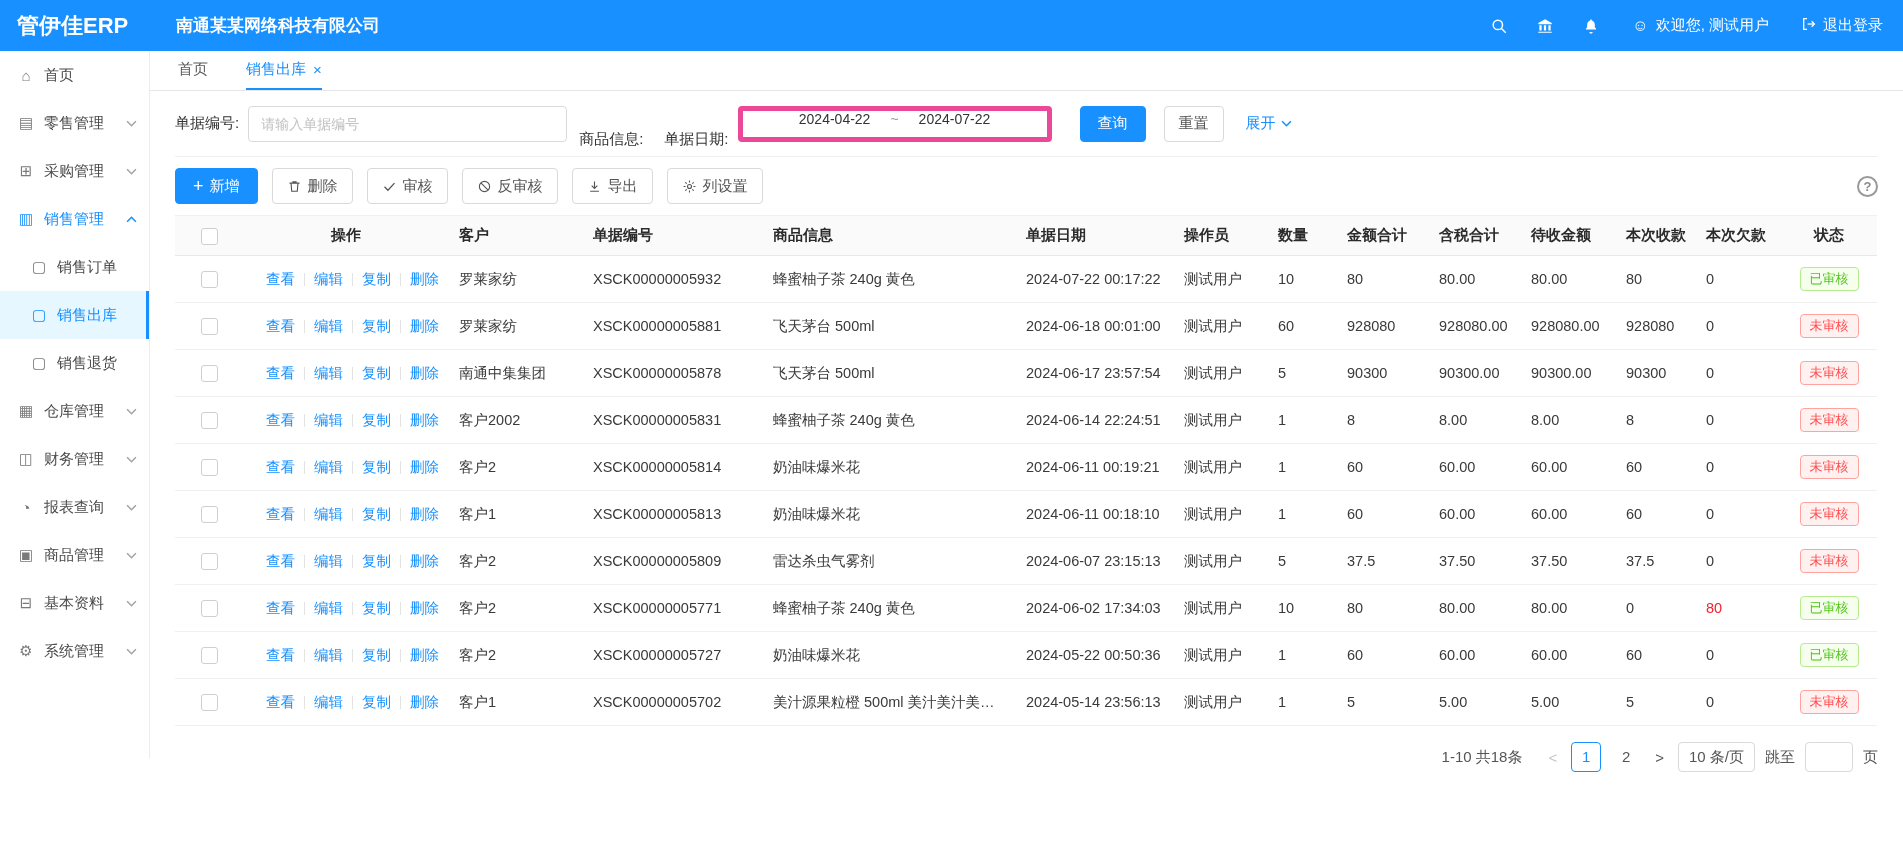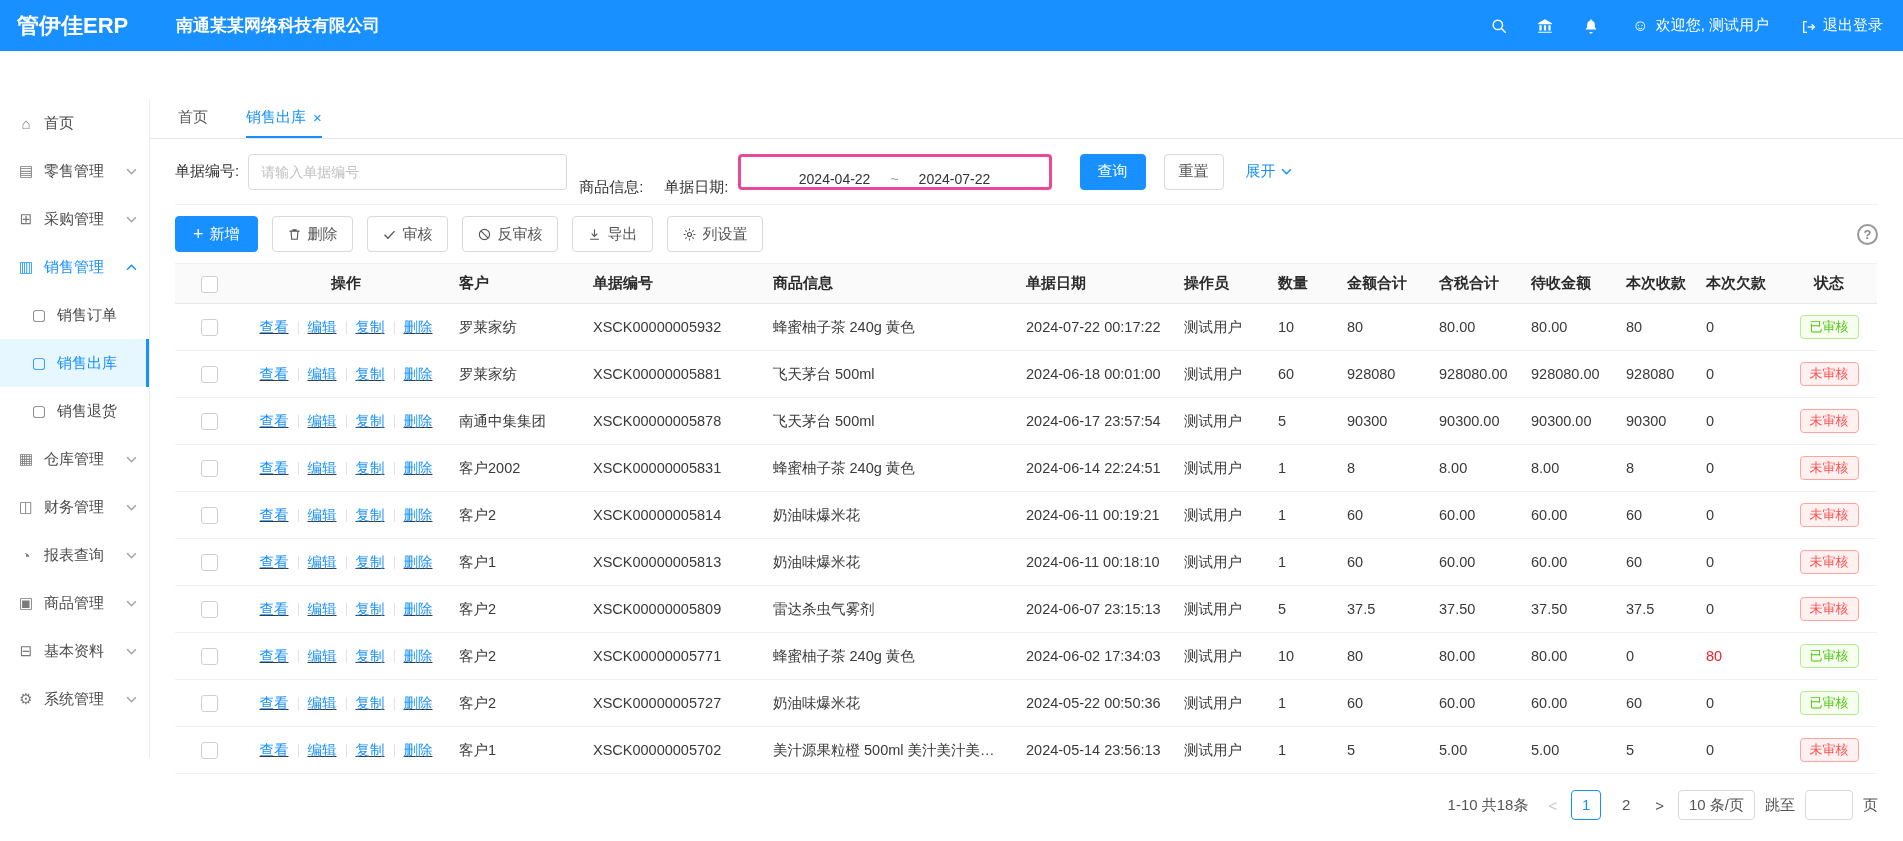--- a/index.html
+++ b/index.html
@@ -1,29 +1,29 @@
 <!DOCTYPE html>
 <html><head>
 <meta charset="utf-8">
 <style>
   * { box-sizing: border-box; margin: 0; padding: 0; }
   html,body { width:1903px; height:841px; }
   body { font-family:"Liberation Sans","DejaVu Sans",sans-serif; background:#fff; overflow:hidden; }
-  .app { width:1903px; height:758px; display:flex; flex-direction:column;gap:48px; }
+  .app { width:1903px; height:758px; display:flex; flex-direction:column; }
 
   
   .topbar { flex:0 0 51px; background:#1890ff; display:flex; align-items:center; color:#fff; }
   .logo { width:150px; padding-left:17px; font-size:22px; font-weight:700; white-space:nowrap; }
   .company { font-size:17px; font-weight:700; margin-left:26px; white-space:nowrap; }
   .topbar-right { margin-left:auto; display:flex; align-items:center; padding-right:20px; }
   .hicon { width:18px; height:18px; margin-left:28px; display:inline-flex; cursor:pointer; color:#fff; }
   .hicon svg { width:100%; height:100%; }
   .welcome { margin-left:32px; font-size:15px; display:flex; align-items:center; gap:7px; cursor:pointer; white-space:nowrap; }
   .smiley { font-size:16px; line-height:1; }
-  .logout { margin-left:32px; font-size:15px; display:flex; align-items:flex-end; gap:6px; cursor:pointer; white-space:nowrap; }
+  .logout { margin-left:32px; font-size:15px; display:flex; align-items:flex-start; gap:6px; cursor:pointer; white-space:nowrap; }
   .logout svg { width:16px; height:16px; }
 
   
   .frame { flex:1; display:flex; min-height:0; }
   aside { width:150px; background:#fff; border-right:1px solid #ececec; }
   .side-item { height:48px; display:flex; align-items:center; padding:0 12px 0 16px; font-size:15px; color:#4a4a4a; cursor:pointer; position:relative; white-space:nowrap; }
   .side-item .sicon { width:20px; font-size:15px; color:#7a7a7a; margin-right:8px; text-align:center; flex:0 0 20px; }
   .side-item .chev { margin-left:auto; color:#a3a3a3; display:flex; }
   .side-item.sub { padding-left:29px; }
   .side-item.open { color:#1890ff; }
@@ -45,52 +45,52 @@
   
   .content { background:#fff; padding:0 25px 22px; }
 
   .filter-bar { height:66px; display:flex; align-items:center; border-bottom:1px solid #f0f0f0; font-size:15px; color:#333; }
   .f-label { margin-right:9px; white-space:nowrap; }
   .f-label.ml { margin-left:12px;margin-top:32px; }
   .f-input { height:36px; border:1px solid #d9d9d9; border-radius:4px; padding:0 12px; font-size:14px; color:#333; outline:none; font-family:inherit; }
   .f-input::placeholder { color:#c0c0c0; }
   .w-doc { width:319px; }
   .w-prod { width:365px; }
-  .date-range { width:314px; height:36px; border:3px solid #ec4899; border-radius:4px; display:flex; align-items:flex-end; justify-content:center; gap:20px; font-size:14px; color:#333; cursor:pointer; }
+  .date-range { width:314px; height:36px; border:5px solid #ec4899; border-radius:4px; display:flex; align-items:flex-start; justify-content:center; gap:20px; font-size:14px; color:#333; cursor:pointer; }
   .date-sep { color:#999; }
 
   .btn { height:36px; border-radius:4px; font-size:15px; cursor:pointer; display:inline-flex; align-items:center; gap:6px; font-family:inherit; white-space:nowrap; }
   .btn.primary { background:#1890ff; border:1px solid #1890ff; color:#fff; padding:0 17px; }
   .btn.default { background:#fff; border:1px solid #d9d9d9; color:#555; padding:0 14px; }
   .ml-lg { margin-left:28px; }
   .ml-md { margin-left:18px; }
   .expand-link { color:#1890ff; margin-left:22px; display:inline-flex; align-items:center; gap:5px; cursor:pointer; text-decoration:none; font-size:15px; white-space:nowrap; }
 
   .toolbar { height:58px; display:flex; align-items:center; gap:14px; }
   .bicon-svg { width:15px; height:15px; }
   .plus-glyph { font-size:18px; line-height:1; font-weight:400; }
   .help { margin-left:auto; width:21px; height:21px; border:2px solid #999; border-radius:50%; color:#8a8a8a; font-size:13px; font-weight:700; display:flex; align-items:center; justify-content:center; cursor:pointer; }
 
   
   table { border-collapse:collapse; table-layout:fixed; width:1702px; }
   thead th { height:40px; background:#fafafa; border-top:1px solid #f0f0f0; border-bottom:1px solid #e8e8e8; font-size:15px; font-weight:700; color:#2b2b2b; text-align:left; padding:0 10px; white-space:nowrap; overflow:hidden; }
   tbody td { height:47px; border-bottom:1px solid #f0f0f0; font-size:14.5px; color:#3a3a3a; padding:0 10px; white-space:nowrap; overflow:hidden; text-overflow:ellipsis; }
   .c-center { text-align:center !important; }
-  .c-ops { text-align:center;text-decoration:underline; }
+  .c-ops { text-align:right; }
   .checkbox { display:inline-block; width:17px; height:17px; border:1px solid #cfcfcf; border-radius:3px; background:#fff; vertical-align:middle; cursor:pointer; }
   .act { color:#1890ff; cursor:pointer; text-decoration:none; }
   .act-sep { display:inline-block; width:1px; height:13px; background:#e3e3e3; margin:0 9px; vertical-align:-2px; }
   .badge { display:inline-block; padding:3px 9px; border-radius:4px; font-size:13px; border:1px solid; line-height:1.25; }
   .badge.approved { color:#52c41a; border-color:#b7eb8f; background:#f6ffed; }
   .badge.unapproved { color:#ff4d4f; border-color:#ffa39e; background:#fff1f0; }
   td.red { color:#f5222d; }
 
   
   .pagination { display:flex; justify-content:flex-end; align-items:center; gap:10px; margin-top:16px; font-size:15px; color:#555; }
-  .pg-total { margin-right:6px; }
+  .pg-total { margin-right:12px; }
   .pg-arrow { padding:0 4px; cursor:pointer; }
   .pg-arrow.prev { color:#c5c5c5; }
   .pg-arrow.next { color:#555; }
   .pg-num { min-width:30px; height:30px; line-height:28px; text-align:center; border:1px solid transparent; border-radius:4px; cursor:pointer; }
   .pg-num.active { border-color:#1890ff; color:#1890ff; background:#fff; }
   .pg-size { height:30px; line-height:28px; border:1px solid #d9d9d9; border-radius:4px; padding:0 10px; cursor:pointer; white-space:nowrap; }
   .pg-jump-input { width:48px; height:30px; border:1px solid #d9d9d9; border-radius:4px; outline:none; padding:0 6px; font-family:inherit; }
   .filler { flex:1; background:#f5f6f8; }
 </style>
 </head>

